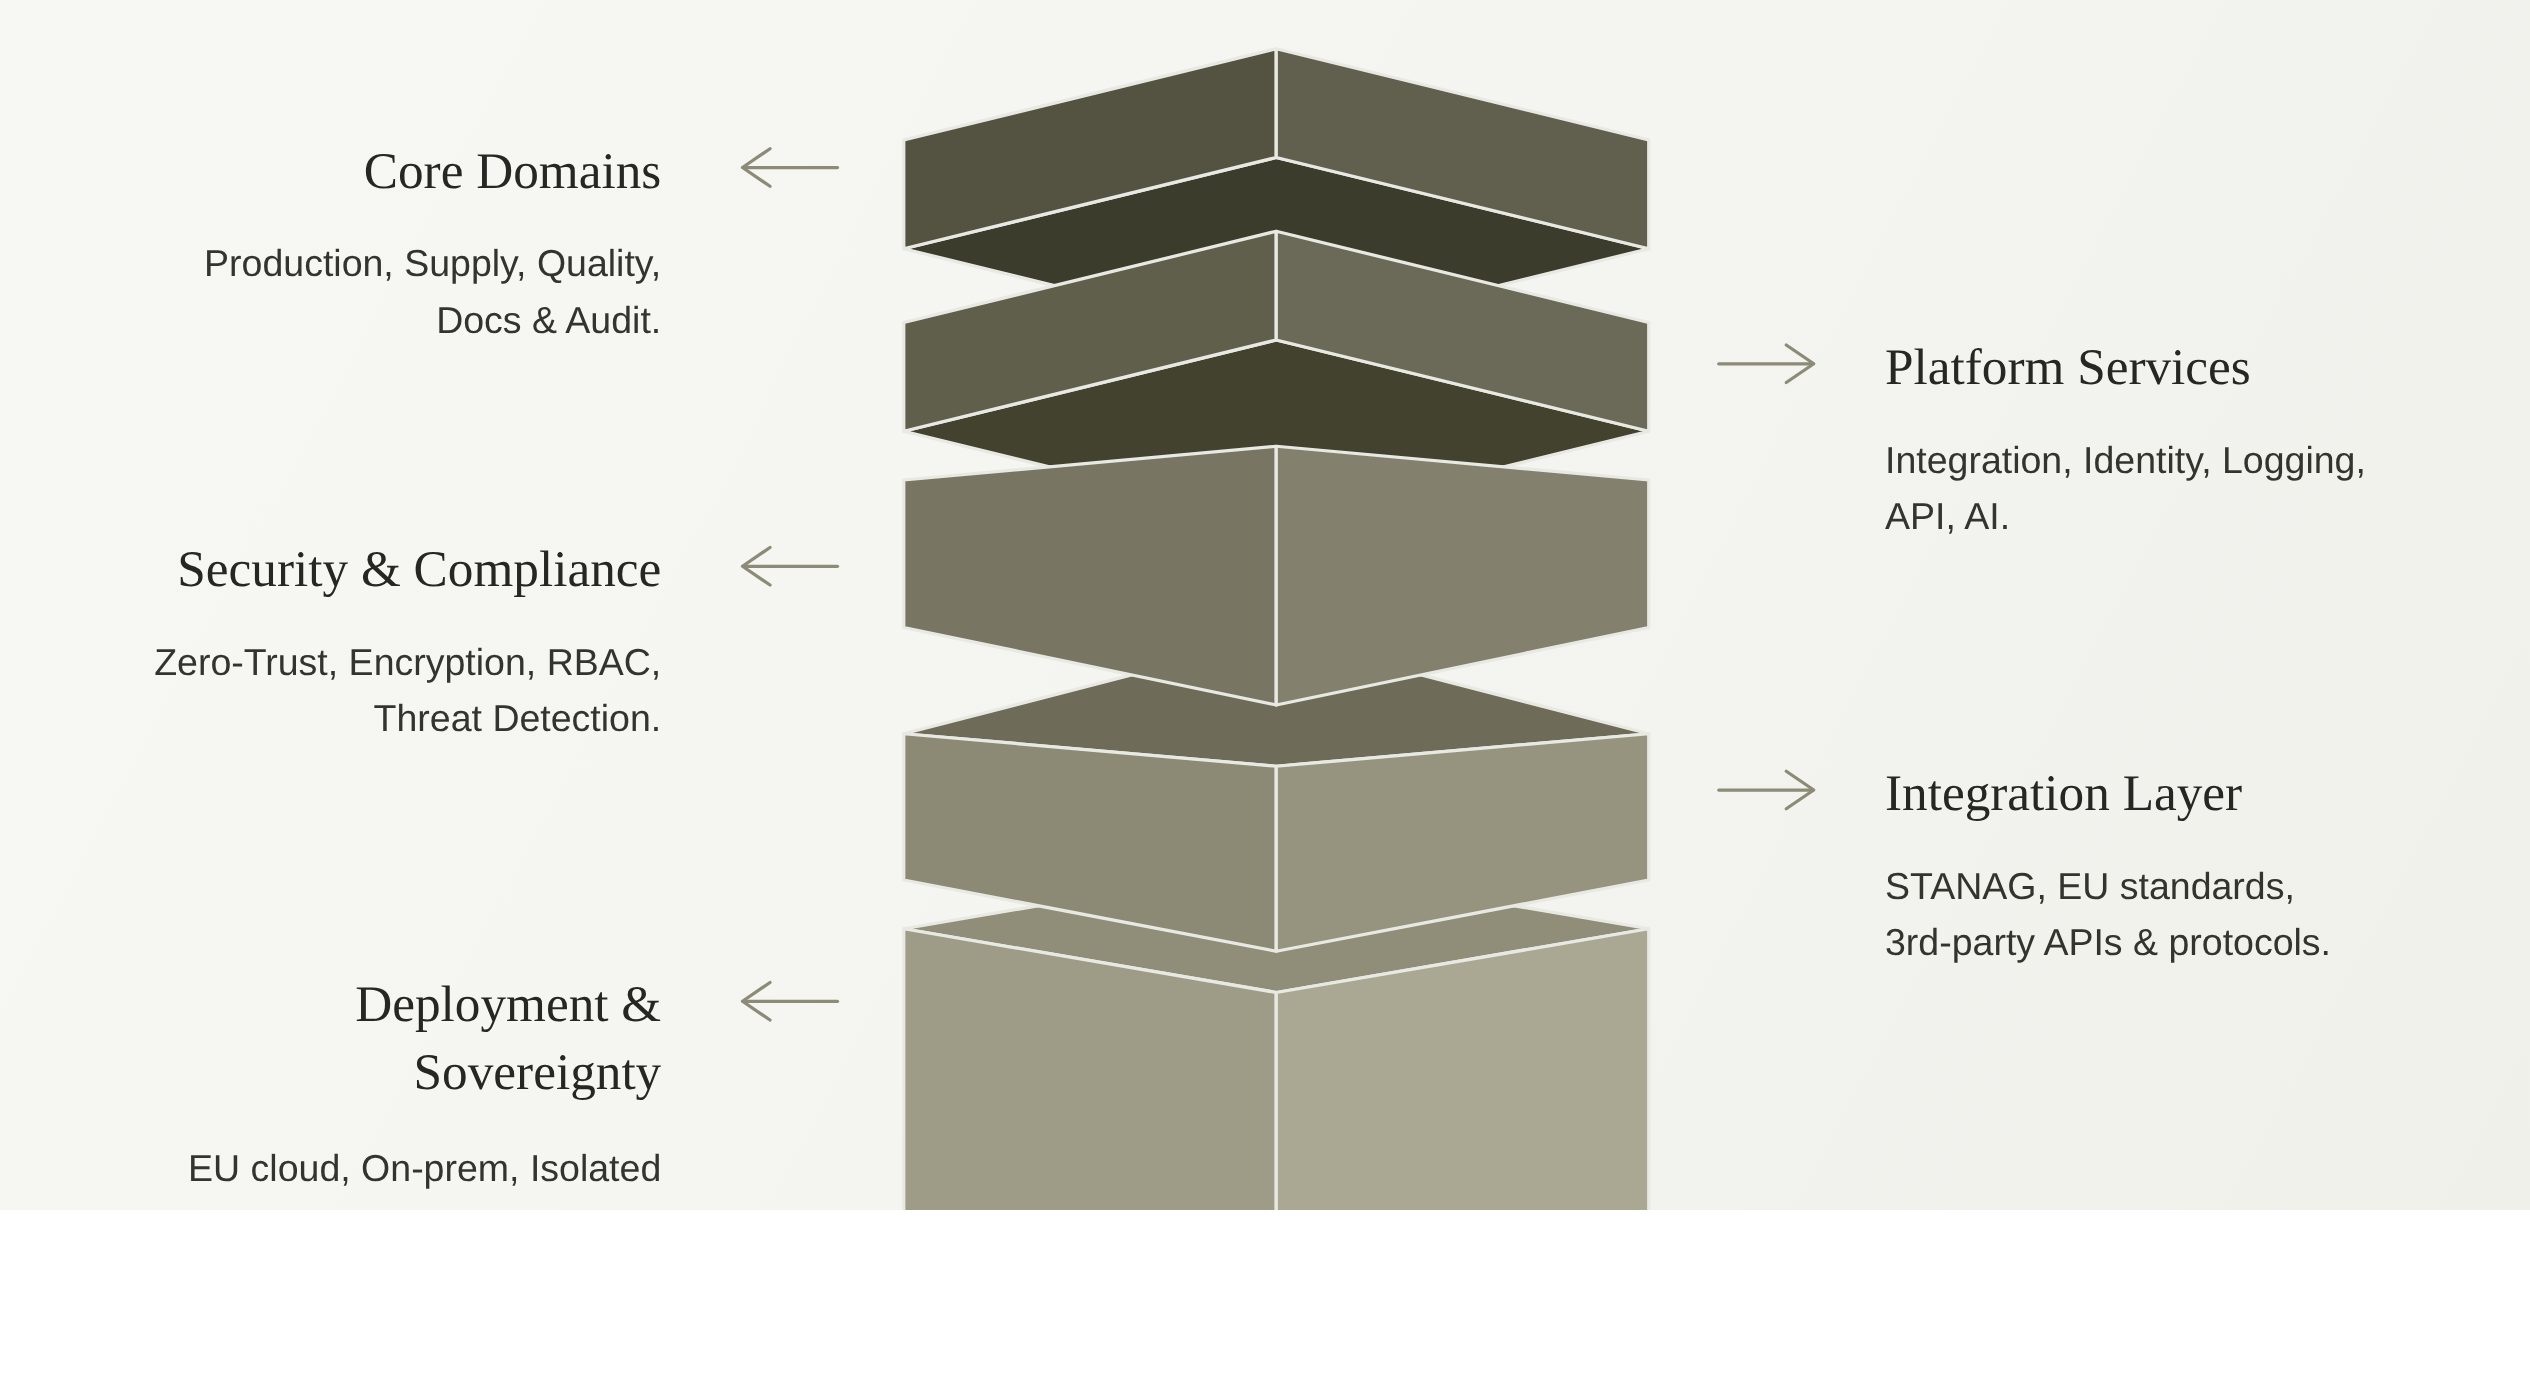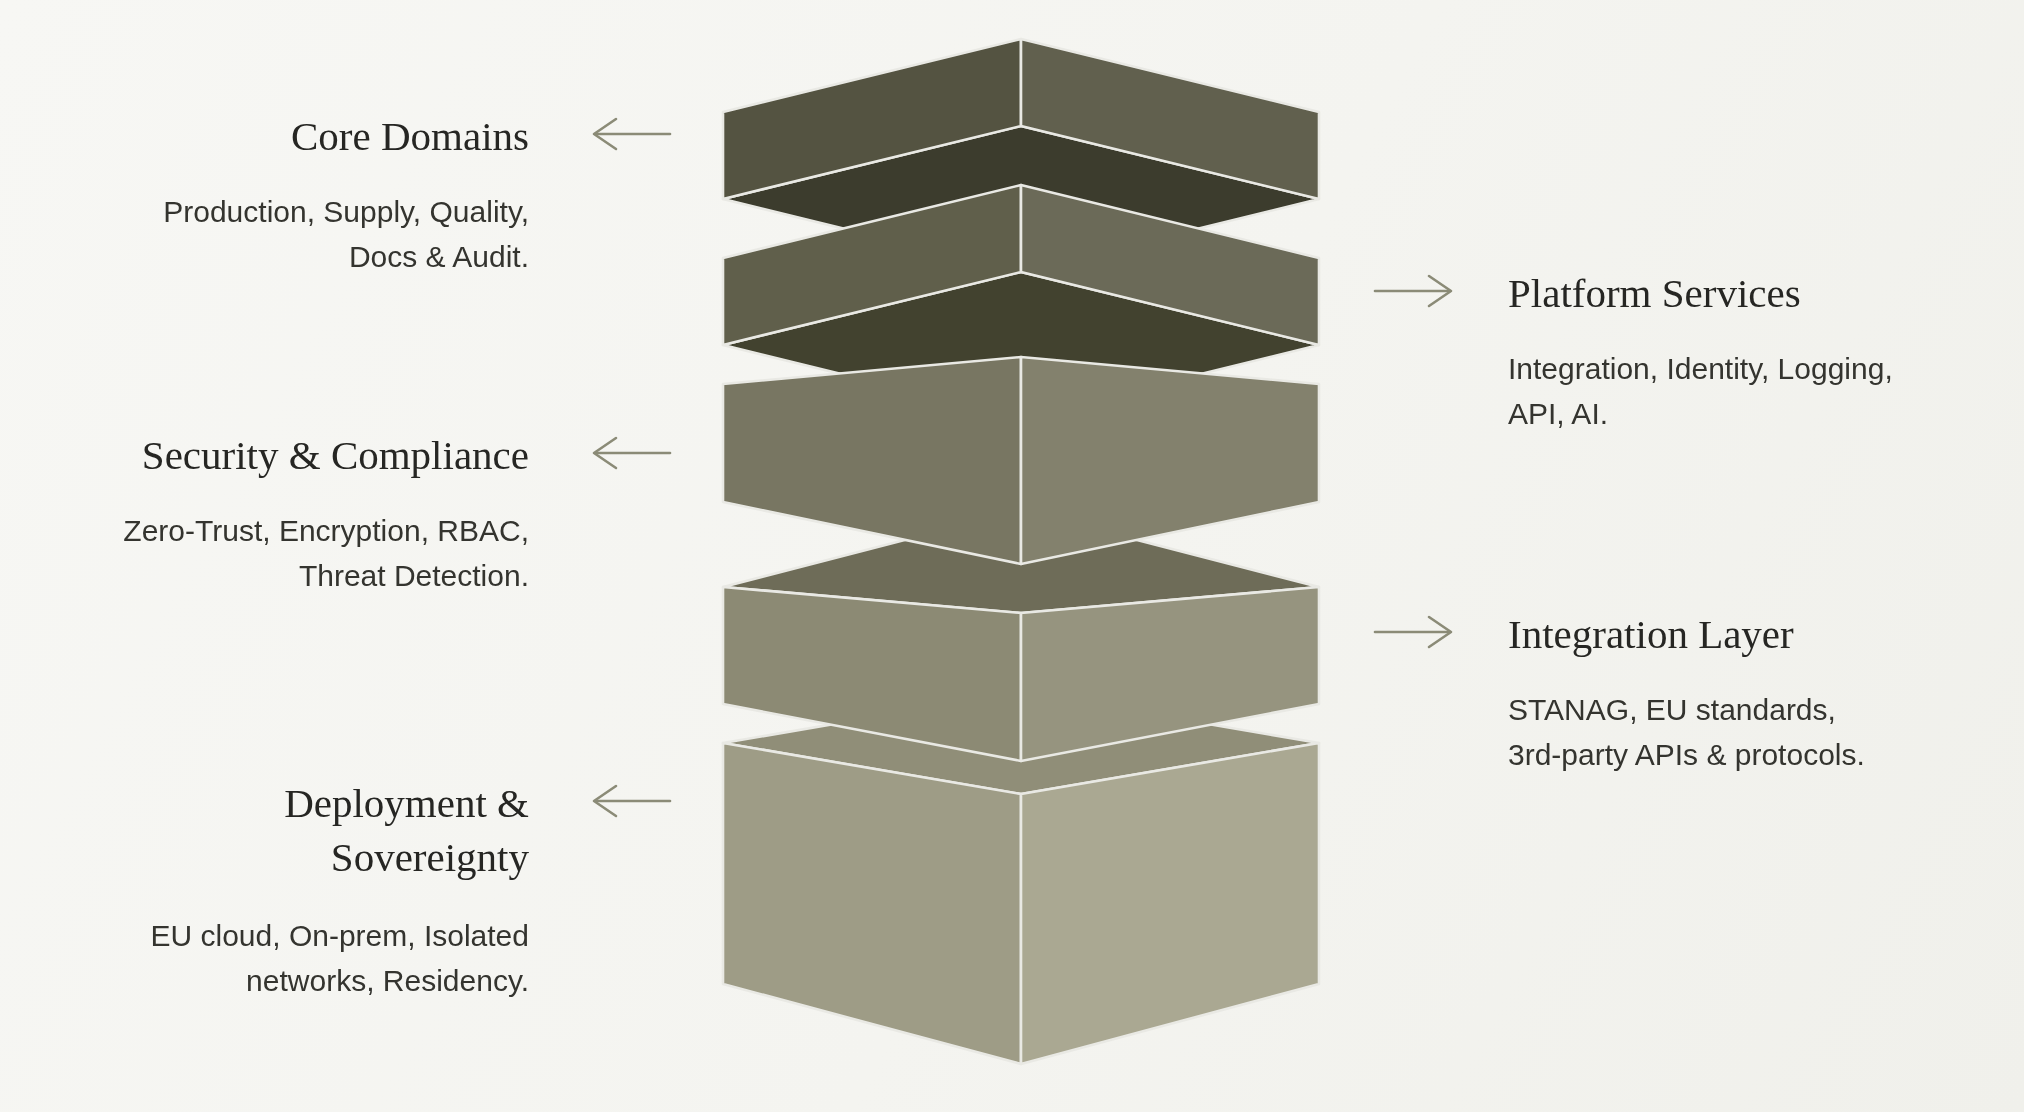--- a/index.html
+++ b/index.html
@@ -1,19 +1,19 @@
 <!DOCTYPE html>
 <html><head>
 <meta charset="utf-8">
 <style>
   html,body{margin:0;padding:0;}
   body{font-family:"Liberation Sans", sans-serif;}
   .canvas{
     position:relative;
-    width:2024px;height:1112px;
+    width:2024px;height:968px;
     overflow:hidden;
     background:linear-gradient(118deg,#f7f7f4 0%,#f4f4f0 55%,#f0f0eb 100%);
   }
   #stack-svg{position:absolute;left:0;top:0;width:2024px;height:1112px;}
   .lbl{position:absolute;}
   .left-col{right:1495px;width:560px;text-align:right;}
   .right-col{left:1508px;width:520px;text-align:left;}
   .lbl h2{
     margin:0;
     font-family:"Liberation Serif", serif;

